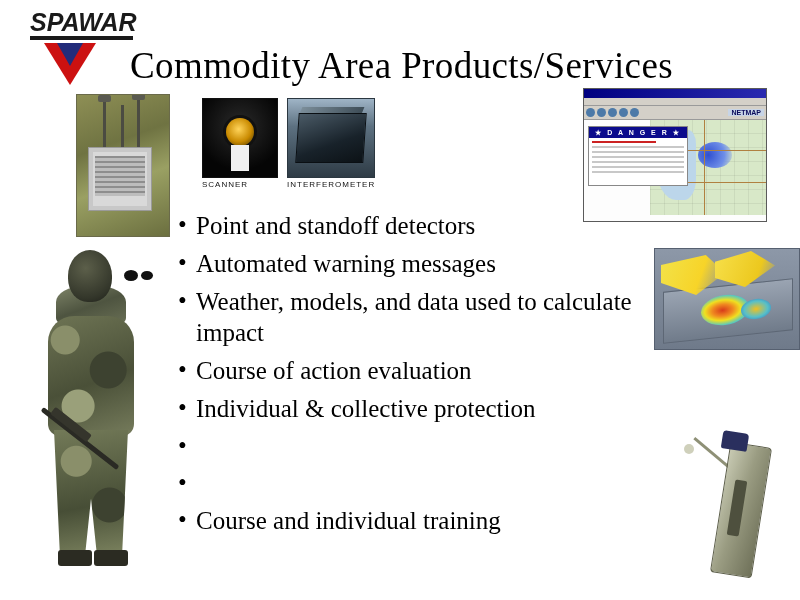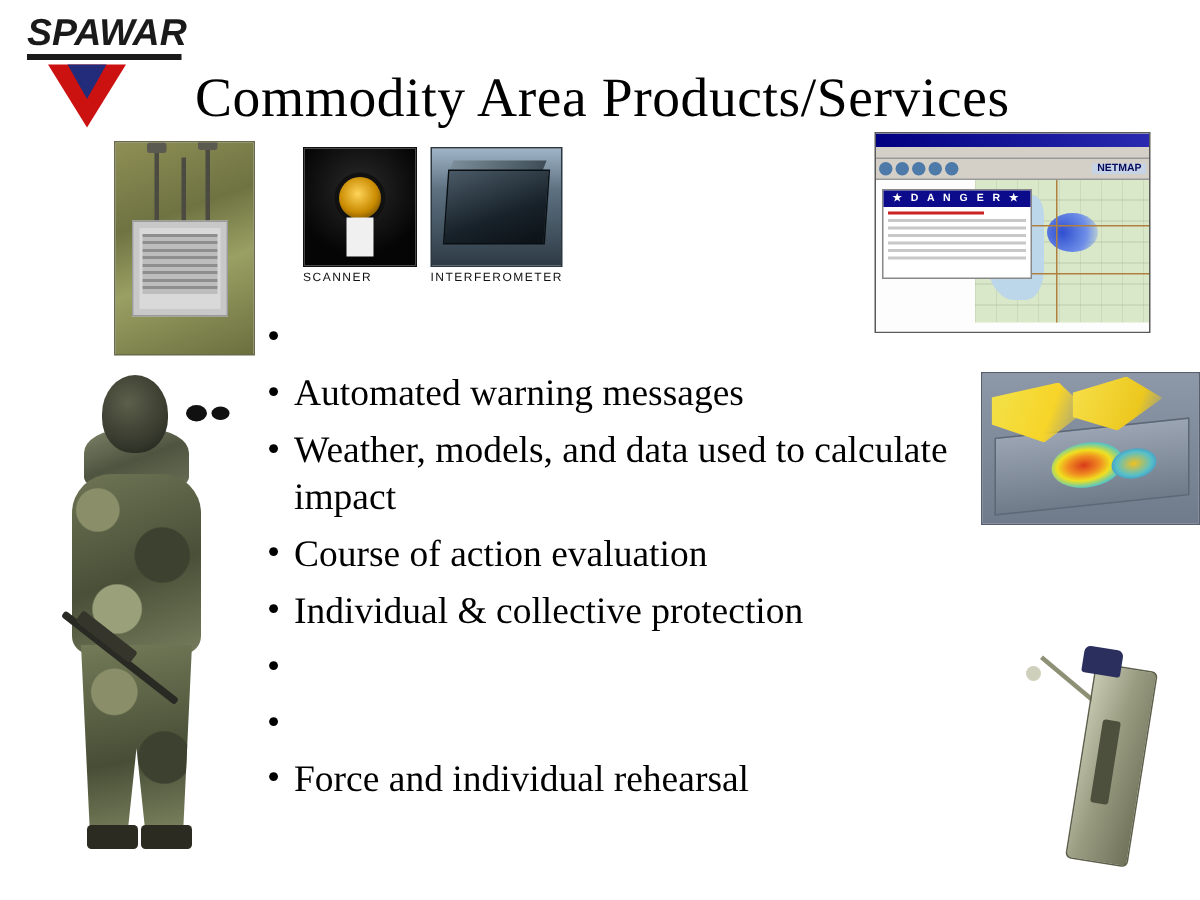--- a/index.html
+++ b/index.html
@@ -11,21 +11,21 @@
     height: 600px;
     background: #ffffff;
     font-family: "Liberation Serif", serif;
     overflow: hidden;
     position: relative;
   }
 
   
   .logo {
     position: absolute;
-    left: 18px;
+    left: 30px;
     top: 10px;
     width: 105px;
     height: 78px;
   }
   .logo-word {
     font-family: "Liberation Sans", sans-serif;
     font-style: italic;
     font-weight: bold;
     font-size: 25px;
     letter-spacing: 0px;
@@ -427,20 +427,21 @@
   <div class="wand-probe"></div>
   <div class="wand-tip"></div>
   <div class="wand-body"></div>
   <div class="wand-slot"></div>
   <div class="wand-cap"></div>
 </div>
 
 <div class="bullets">
   <div class="bullet-row">
     <span class="bullet-dot">•</span>
+    <span class="bullet-text">Point and standoff detectors</span>
   </div>
   <div class="bullet-row">
     <span class="bullet-dot">•</span>
     <span class="bullet-text">Automated warning messages</span>
   </div>
   <div class="bullet-row">
     <span class="bullet-dot">•</span>
     <span class="bullet-text">Weather, models, and data used to calculate impact</span>
   </div>
   <div class="bullet-row">
@@ -452,15 +453,15 @@
     <span class="bullet-text">Individual &amp; collective protection</span>
   </div>
   <div class="bullet-row">
     <span class="bullet-dot">•</span>
   </div>
   <div class="bullet-row">
     <span class="bullet-dot">•</span>
   </div>
   <div class="bullet-row">
     <span class="bullet-dot">•</span>
-    <span class="bullet-text">Force and individual rehearsal</span>
+    <span class="bullet-text">Course and individual training</span>
   </div>
 </div>
 
 </body></html>

